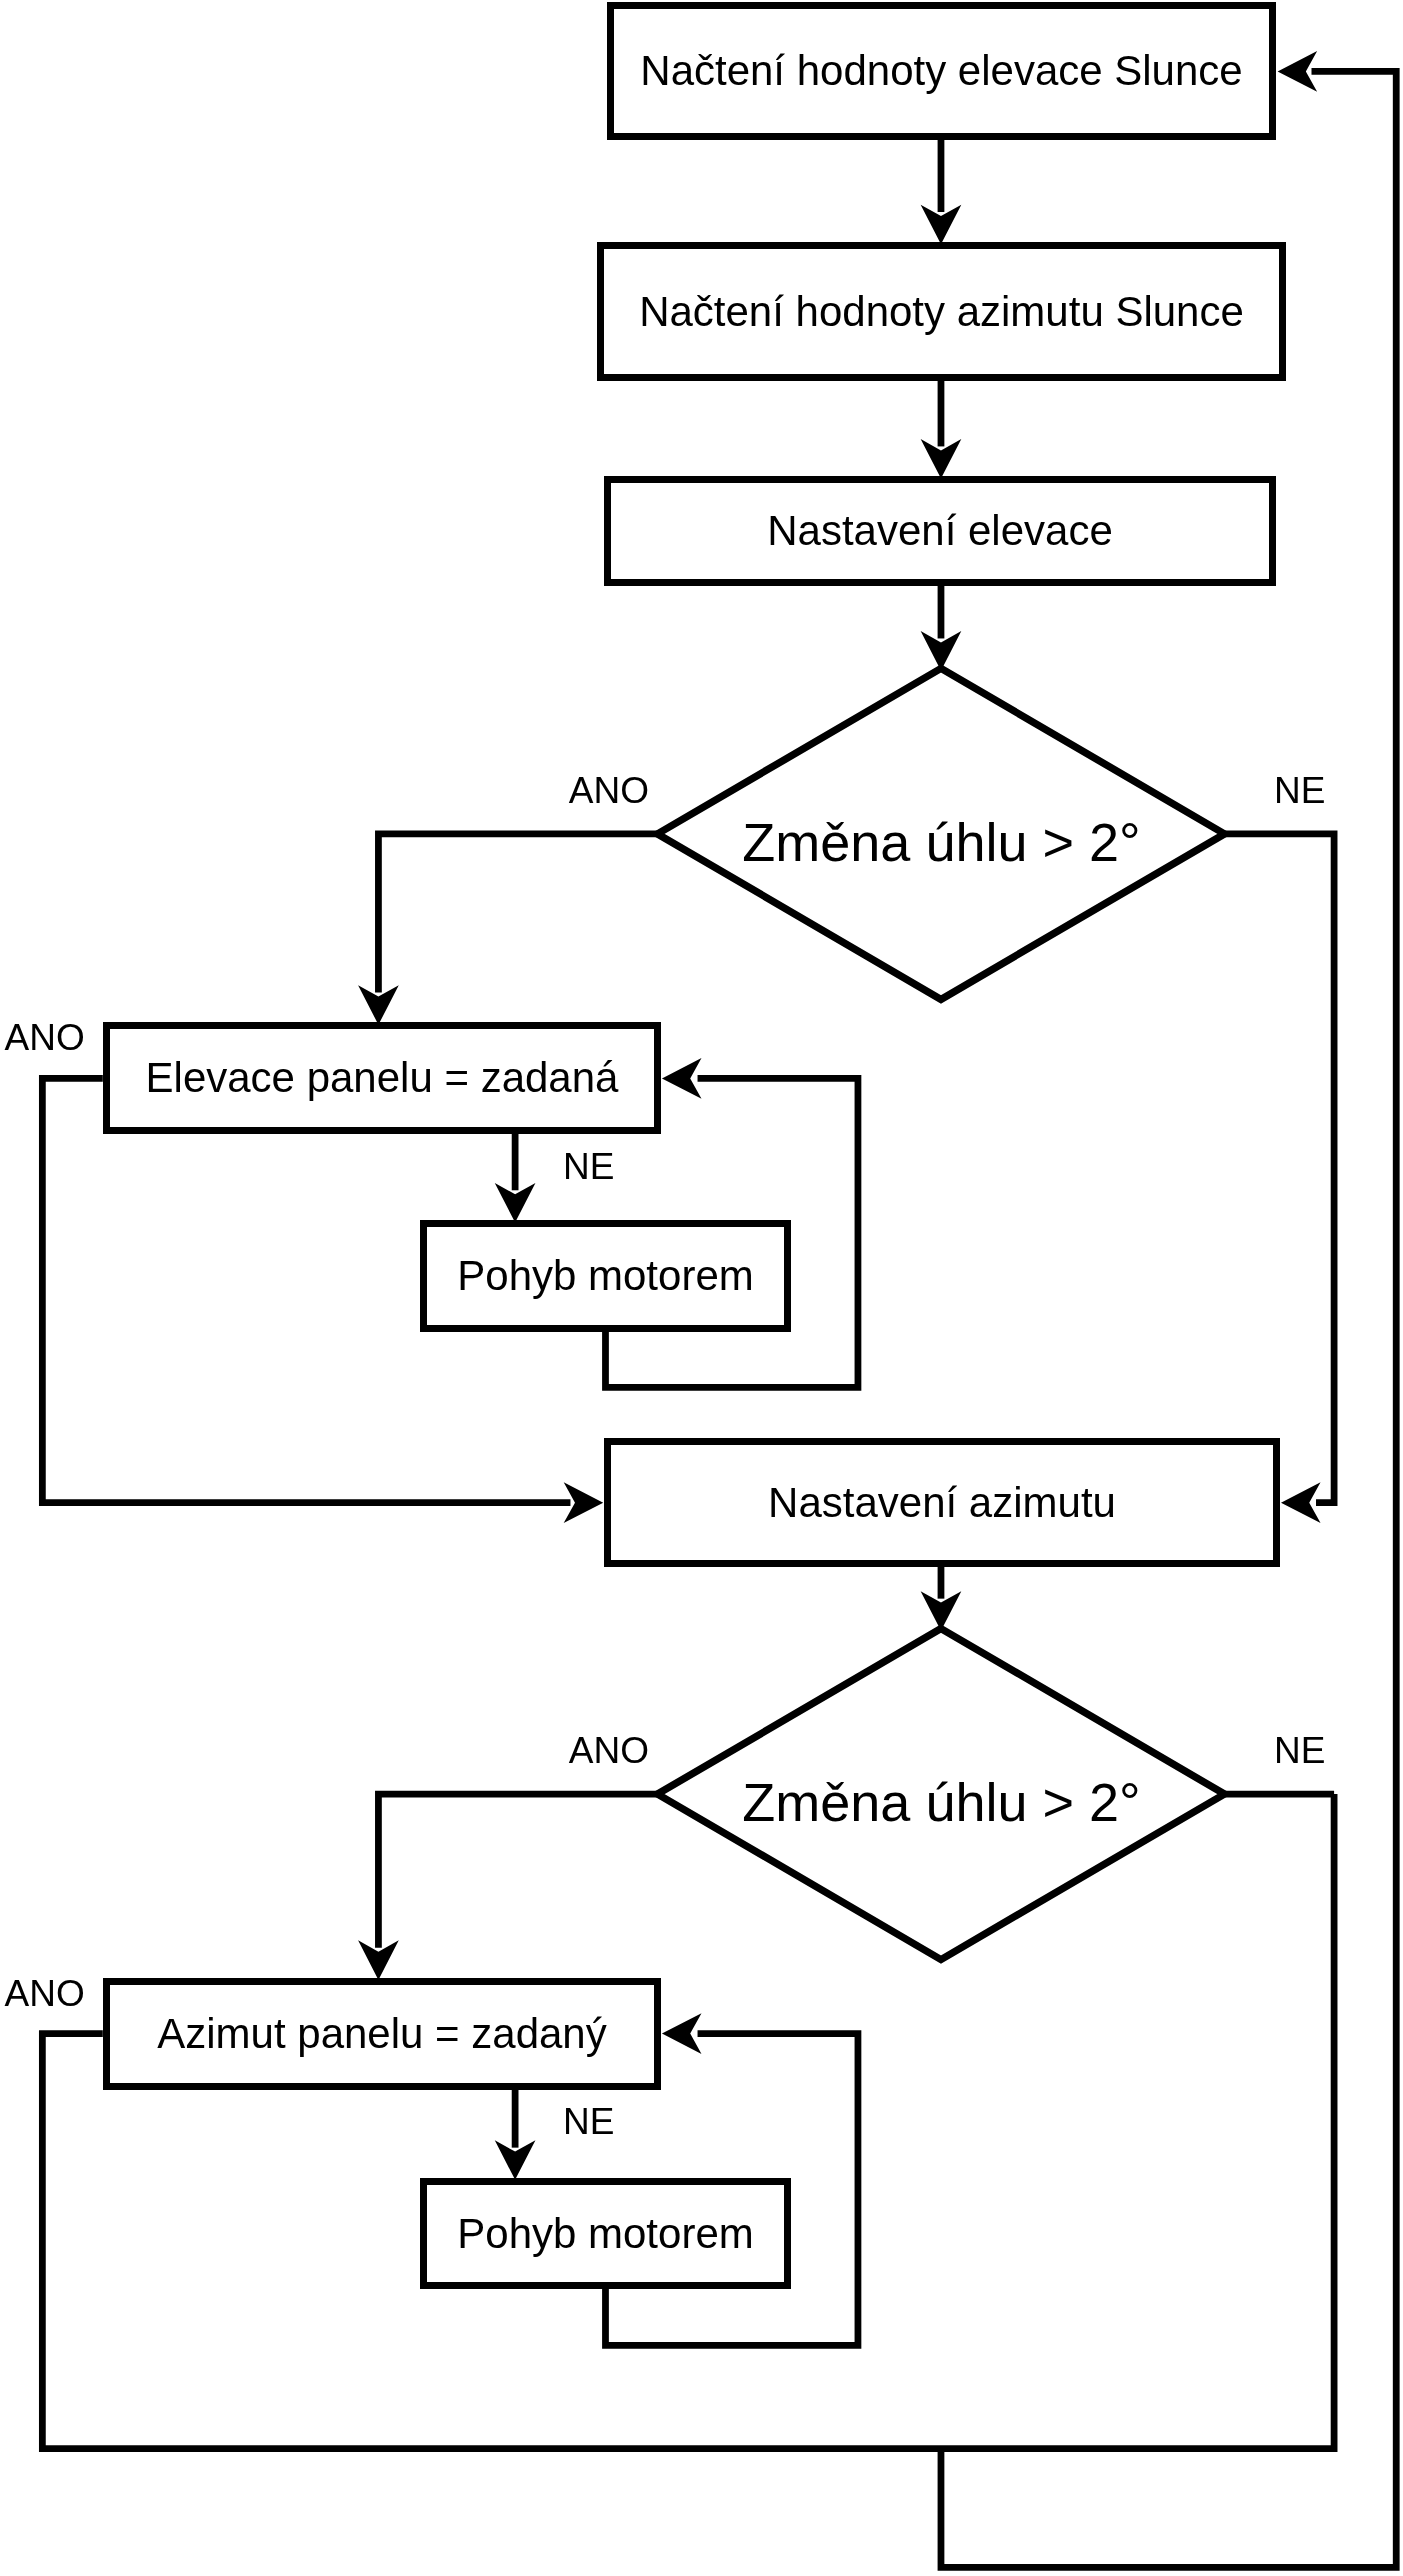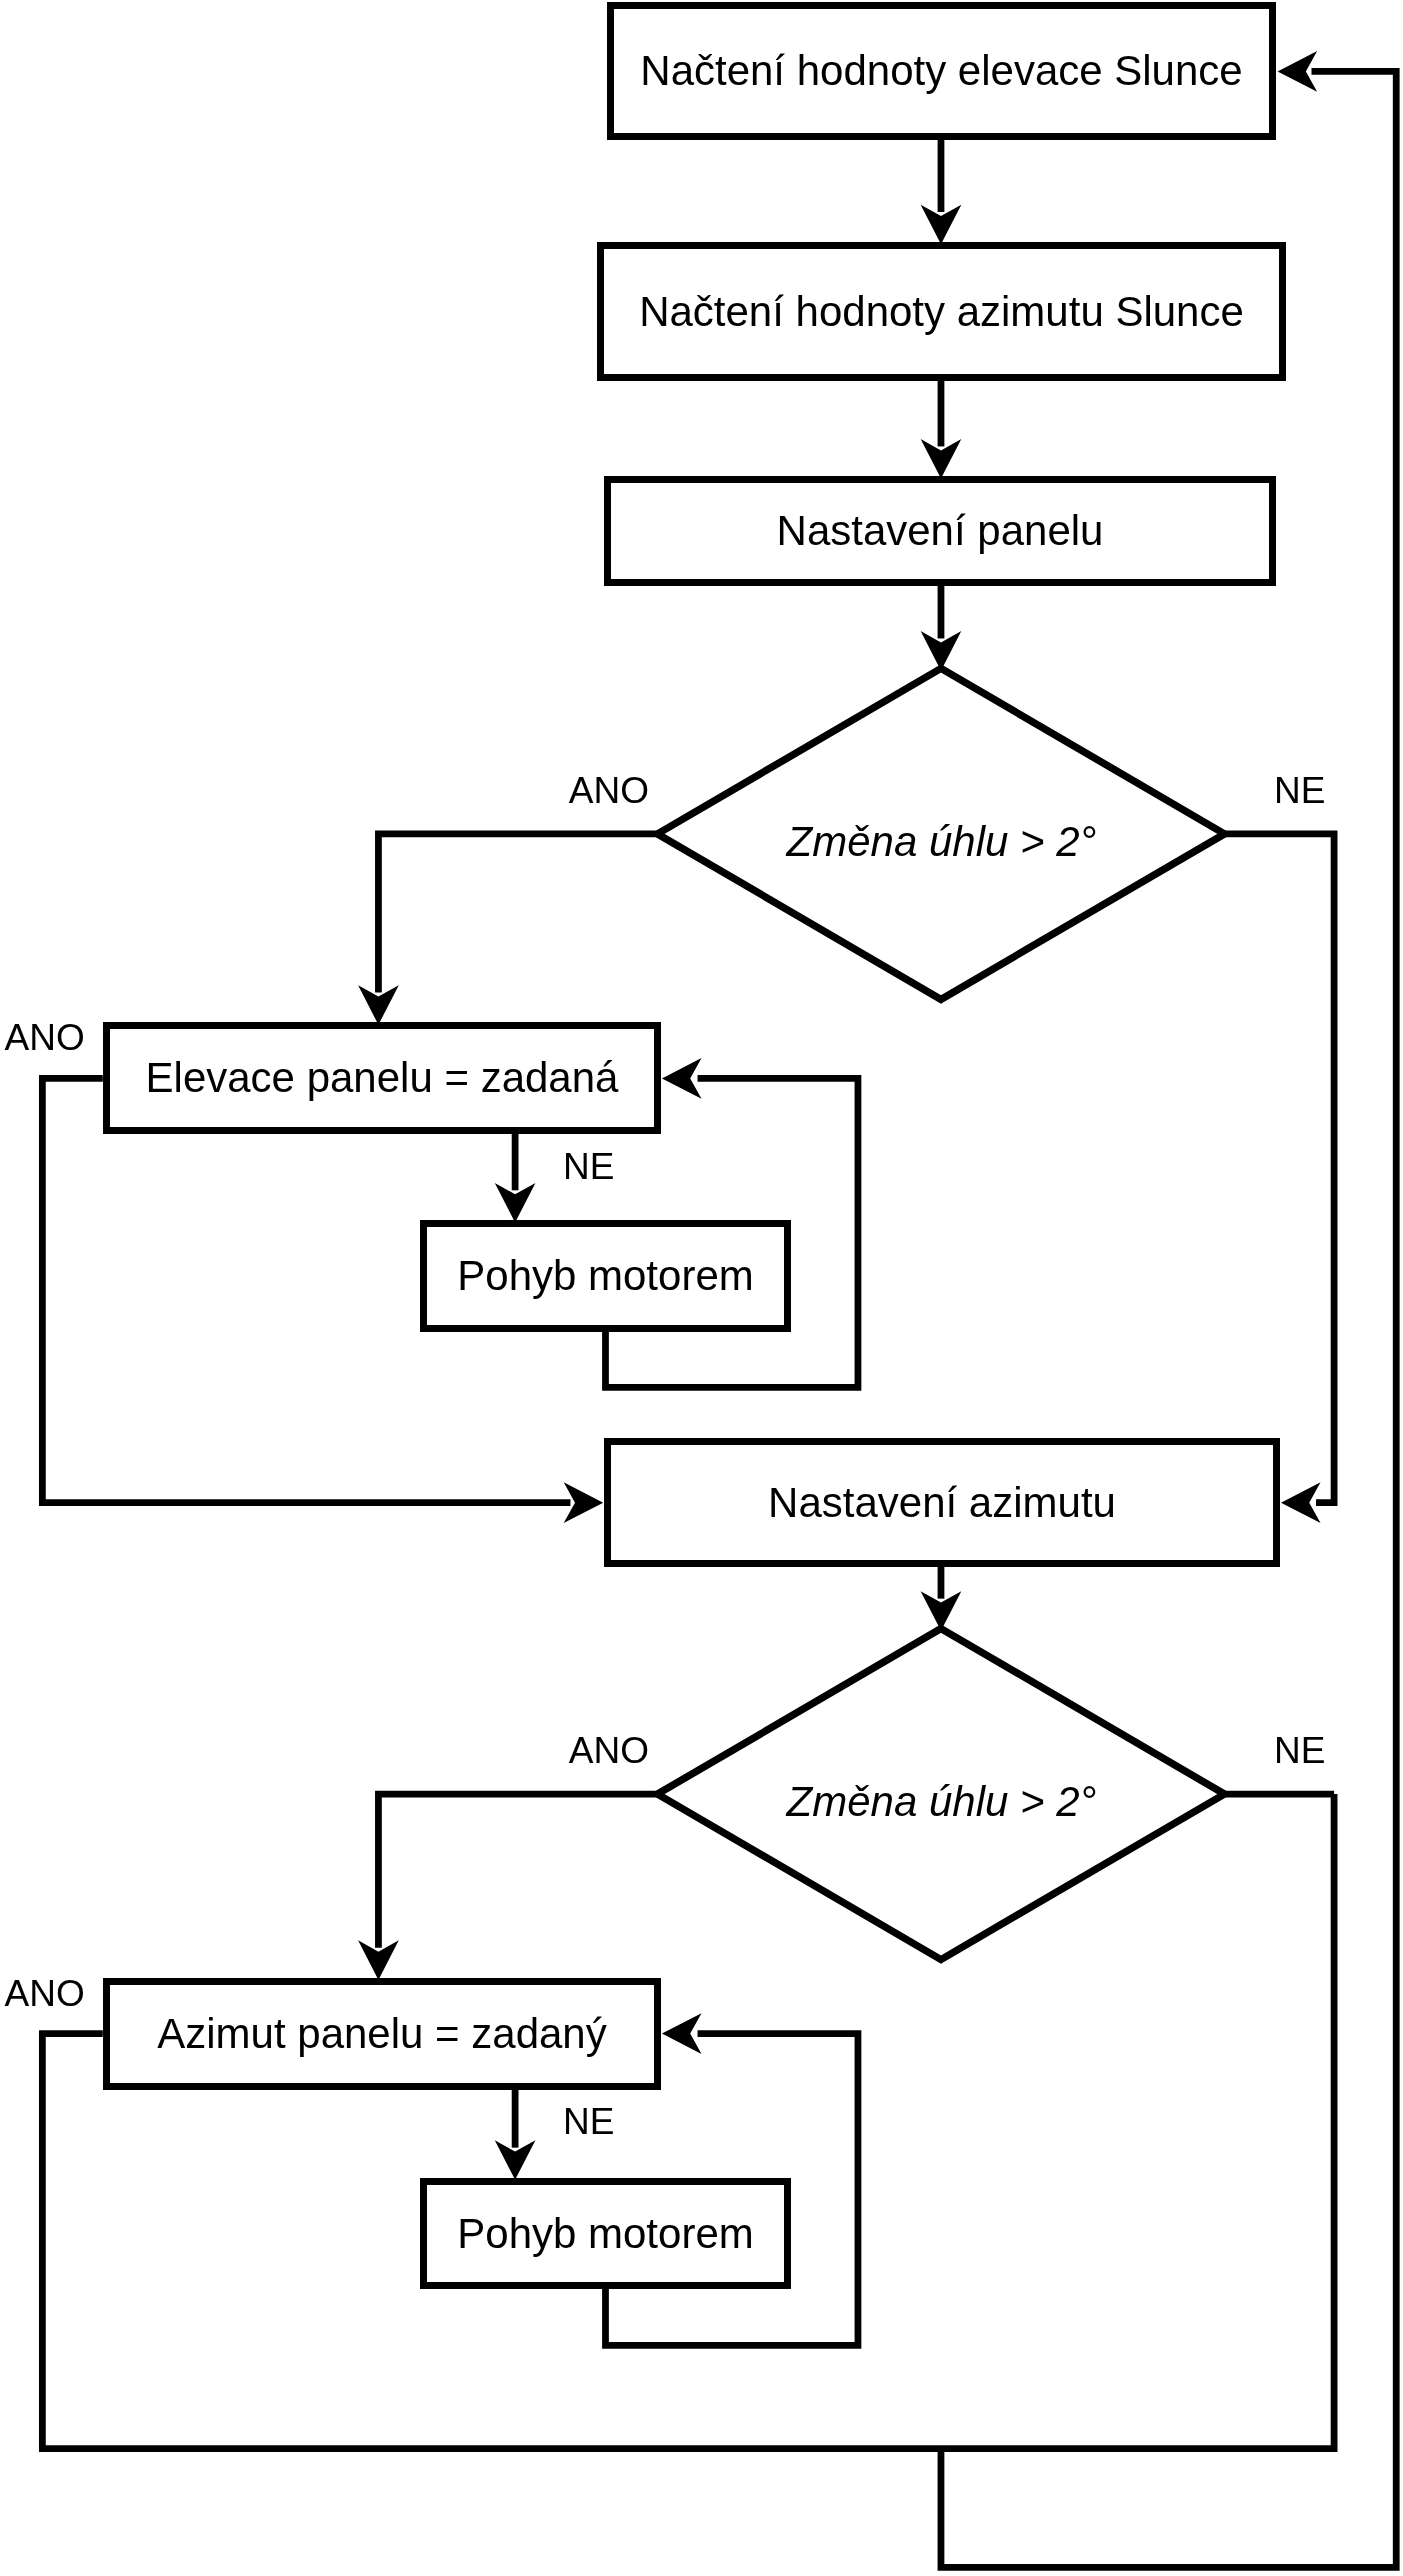--- a/index.html
+++ b/index.html
@@ -3,21 +3,21 @@
 <meta charset="utf-8">
 <style>
   html,body{margin:0;padding:0;background:#ffffff;}
   #canvas{position:relative;width:1403px;height:2576px;background:#ffffff;overflow:hidden;
           font-family:"Liberation Sans", sans-serif;color:#000;}
   #connectors{position:absolute;left:0;top:0;}
   .node{position:absolute;box-sizing:border-box;border:7.3px solid #000;background:#fff;
         display:flex;align-items:center;justify-content:center;text-align:center;
         font-size:42px;line-height:1.12;padding:0 9px;}
   .dlabel{position:absolute;display:flex;align-items:center;justify-content:center;
-          text-align:center;font-size:42px;white-space:nowrap;font-style:italic;}
+          text-align:center;font-size:54px;white-space:nowrap;}
   .blabel{position:absolute;font-size:37px;line-height:1;white-space:nowrap;}
   .blabel.ralign{text-align:right;}
 </style>
 </head>
 <body>
 
 <div id="canvas">
 
   <svg id="connectors" width="1403" height="2576" viewBox="0 0 2484 4560">
 
@@ -65,21 +65,21 @@
 
   <div class="node" style="left:607px;top:1.7px;width:669px;height:138px">
     <span>Načtení hodnoty elevace Slunce</span>
   </div>
 
   <div class="node" style="left:597px;top:242px;width:689px;height:139px">
     <span>Načtení hodnoty azimutu Slunce</span>
   </div>
 
   <div class="node" style="left:604px;top:476px;width:672px;height:110px">
-    <span>Nastavení panelu</span>
+    <span>Nastavení elevace</span>
   </div>
 
   <div class="node" style="left:103px;top:1022px;width:558px;height:112px">
     <span>Elevace panelu = zadaná</span>
   </div>
 
   <div class="node" style="left:420px;top:1220px;width:371px;height:112px">
     <span>Pohyb motorem</span>
   </div>
 

